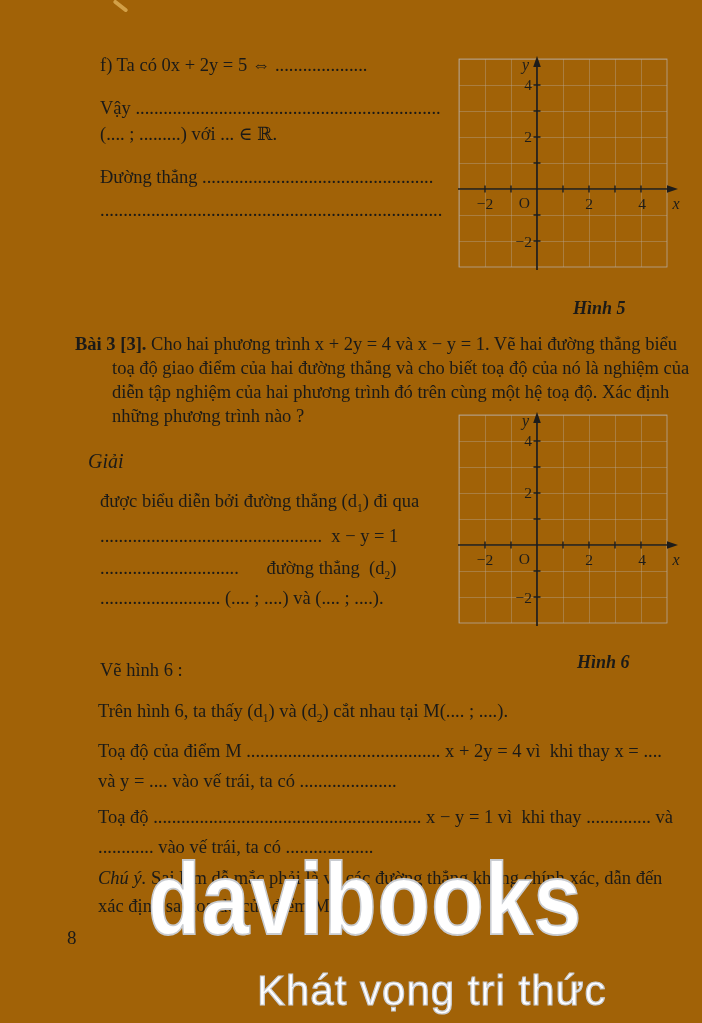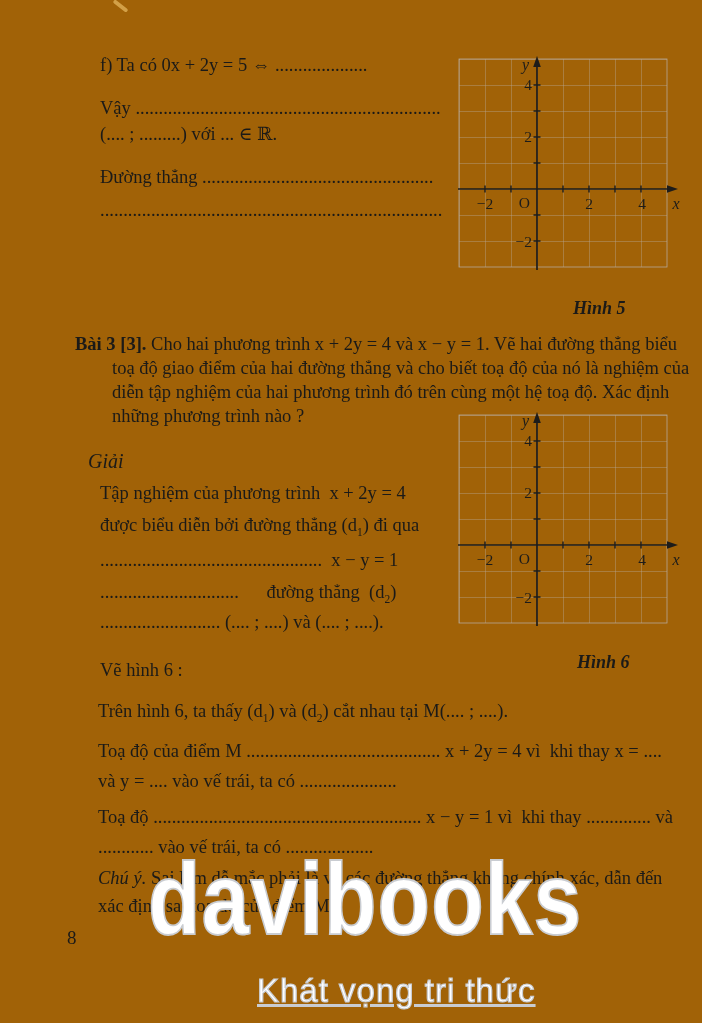--- a/index.html
+++ b/index.html
@@ -59,21 +59,21 @@
   svg text.axl{font-style:italic;font-size:16px;}
   .fig-caption{font-style:italic;font-weight:bold;font-size:18px;margin-left:34px;}
   .cap5{left:539px;top:296px;}
   .cap6{left:543px;top:650px;}
 
   
   .wm{pointer-events:none;user-select:none;color:#ffffff;
     font-family:"Liberation Sans","DejaVu Sans",sans-serif;z-index:6;}
   .wm-name{left:148px;top:884px;font-size:86px;font-weight:bold;letter-spacing:1px;
     -webkit-text-stroke:1.5px #c9ccd1;transform:scaleY(1.18);transform-origin:left top;}
-  .wm-tag{left:257px;top:979px;font-size:33px;letter-spacing:1px;text-decoration:underline;
+  .wm-tag{left:257px;top:979px;font-size:42px;letter-spacing:1px;
     -webkit-text-stroke:1.2px #c9ccd1;}
 </style>
 </head>
 <body>
 
 <div id="page">
 
   <div class="abs corner-mark"></div>
 
   <div class="abs top-block">
@@ -112,21 +112,20 @@
   <div class="abs problem">
     <div class="ln"><span class="b">Bài 3 [3].</span><span> Cho hai phương trình x + 2y = 4 và x − y = 1. Vẽ hai đường thẳng biểu</span></div>
     <div class="ln ind">toạ độ giao điểm của hai đường thẳng và cho biết toạ độ của nó là nghiệm của</div>
     <div class="ln ind">diễn tập nghiệm của hai phương trình đó trên cùng một hệ toạ độ. Xác định</div>
     <div class="ln ind">những phương trình nào ?</div>
   </div>
 
   <div class="abs giai">Giải</div>
 
   <div class="abs sol">
-    <div class="ln">Tập nghiệm của phương trình  x + 2y = 4</div>
     <div class="ln g"><span>được biểu diễn bởi đường thẳng (d</span><sub>1</sub><span>) đi qua</span></div>
     <div class="ln g2">................................................  x − y = 1</div>
     <div class="ln g"><span>..............................      đường thẳng  (d</span><sub>2</sub><span>)</span></div>
     <div class="ln g3">.......................... (.... ; ....) và (.... ; ....).</div>
   </div>
 
   <div class="abs ve-hinh6 ln">Vẽ hình 6 :</div>
 
   <svg class="fig fig6" width="234" height="228" viewBox="0 0 234 228">
     <defs>

